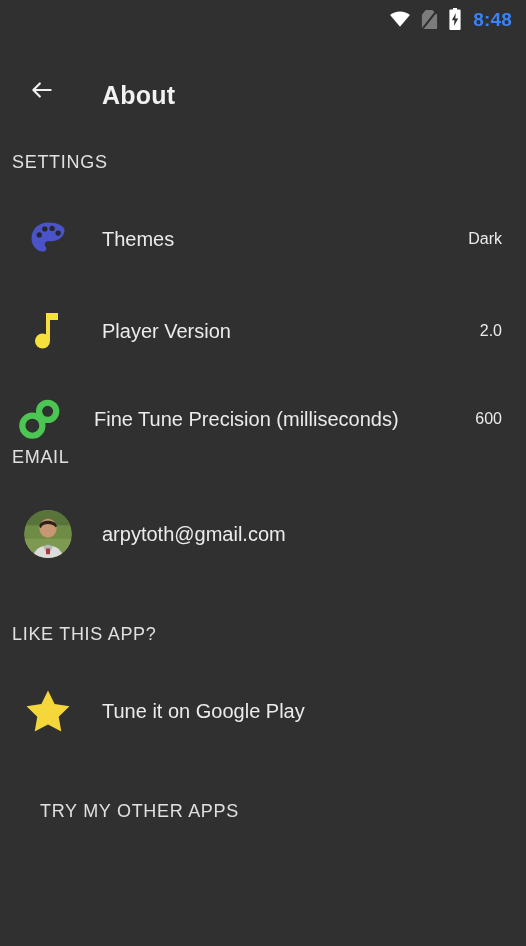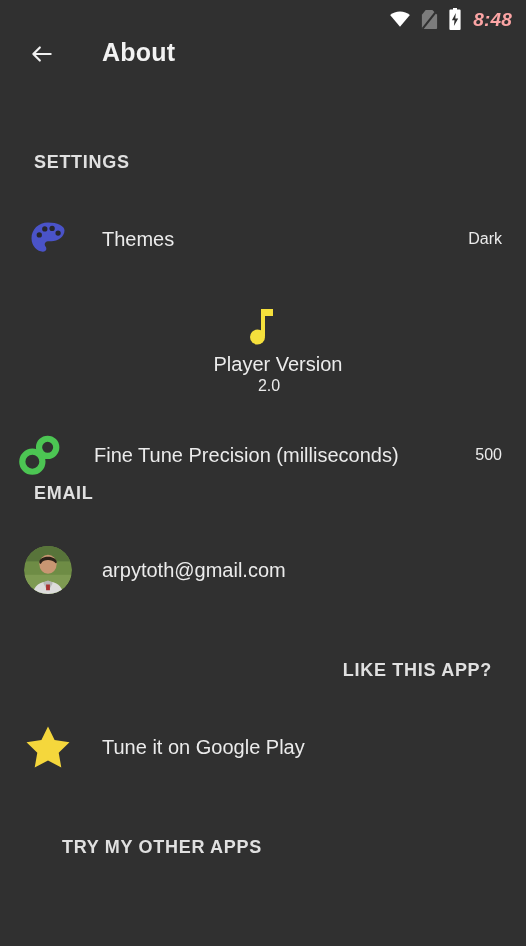--- a/index.html
+++ b/index.html
@@ -23,32 +23,31 @@
     display: flex;
     align-items: center;
     justify-content: flex-end;
     padding-right: 14px;
     gap: 9px;
   }
   .status-icon { display: block; }
   .status-time {
     font-size: 19px;
     font-weight: bold;
-    color: #fca5a5;
+    color: #3b82f6;
     letter-spacing: 0.2px;
     margin-left: 2px;
     line-height: 1;
-    font-style: italic;
   }
 
   
   .app-bar {
     height: 72px;
     display: flex;
-    align-items: flex-start;
+    align-items: flex-end;
     padding-left: 24px;
   }
   .back-btn {
     width: 36px;
     height: 36px;
     display: flex;
     align-items: center;
     justify-content: center;
     cursor: pointer;
     flex: 0 0 auto;
@@ -57,24 +56,24 @@
     font-size: 25px;
     font-weight: bold;
     color: #f2f2f2;
     margin-left: 42px;
     letter-spacing: 0.2px;
   }
 
   
   .section-header {
     font-size: 18px;
-    font-weight: bold;
+    font-weight: normal;
     color: #e0e0e0;
     letter-spacing: 0.7px;
-    padding: 0 34px;
+    padding: 0 12px;
   }
 
   .row {
     display: flex;
     align-items: center;
     padding: 0 24px;
     min-height: 56px;
     cursor: pointer;
   }
   .row-icon {
@@ -103,25 +102,25 @@
     width: 50px;
     height: 50px;
     border-radius: 50%;
     overflow: hidden;
     display: block;
   }
 
   
   .sp-settings-head { margin-top: 42px; }
   .row-themes      { margin-top: 38px; }
-  .row-player      { margin-top: 36px; flex-direction: column; }
+  .row-player      { margin-top: 36px; }
   .row-fine        { margin-top: 32px; padding-left: 16px; }
   .sp-email-head   { }
   .row-email       { margin-top: 38px; }
-  .sp-like-head    { margin-top: 62px; text-align: right; }
+  .sp-like-head    { margin-top: 62px; }
   .row-rate        { margin-top: 38px; }
   .sp-other-head   { margin-top: 62px; margin-left: 28px; }
 </style>
 </head>
 <body>
 
 <div class="status-bar">
 
   <span>
     <svg class="status-icon" width="22" height="22" viewBox="0 0 24 24">
@@ -185,21 +184,21 @@
 </div>
 
 <div class="row row-fine">
   <div class="row-icon">
     <svg width="46" height="44" viewBox="0 0 48 46">
       <circle cx="16" cy="30" r="10.5" fill="none" stroke="#4cc553" stroke-width="6.5"></circle>
       <circle cx="32" cy="15" r="9" fill="none" stroke="#4cc553" stroke-width="6.5"></circle>
     </svg>
   </div>
   <div class="row-label">Fine Tune Precision (milliseconds)</div>
-  <div class="row-value">500</div>
+  <div class="row-value">600</div>
 </div>
 
 <div class="section-header sp-email-head">EMAIL</div>
 
 <div class="row row-email">
   <div class="row-icon">
     <svg class="avatar" width="50" height="50" viewBox="0 0 50 50">
       <defs>
         <clipPath id="avclip">
             <circle cx="25" cy="25" r="25"></circle>

